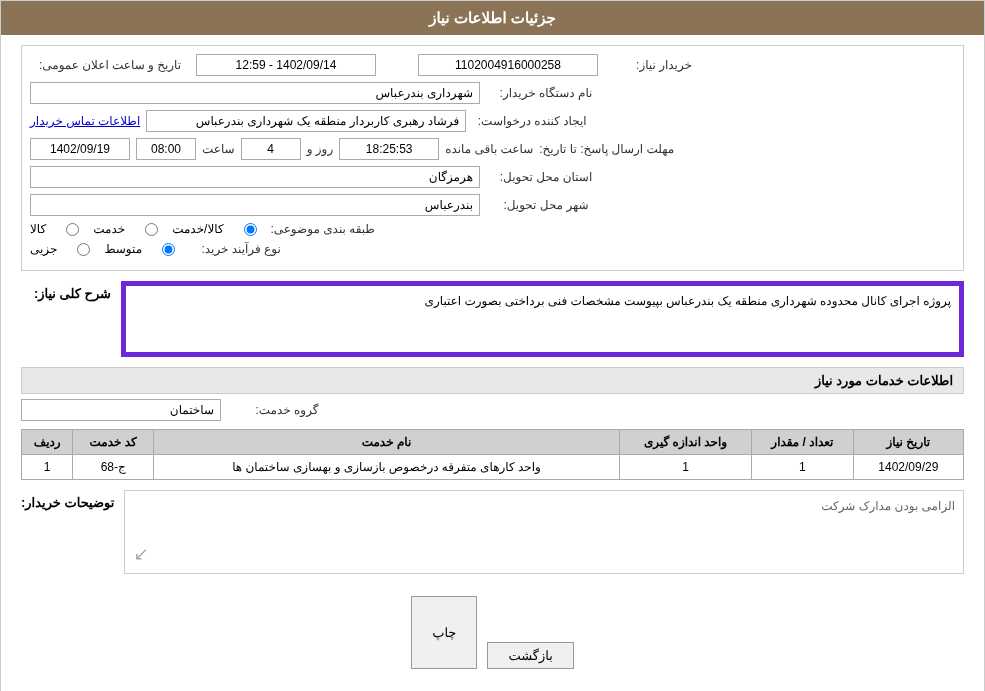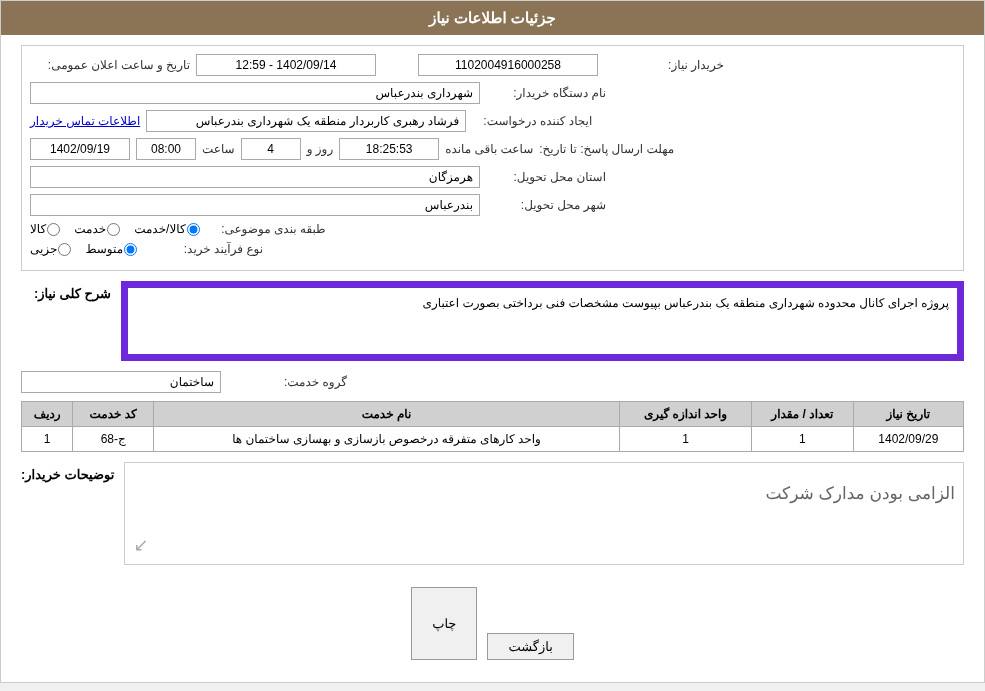--- a/index.html
+++ b/index.html
@@ -36,21 +36,21 @@
       display: flex;
       align-items: center;
       margin-bottom: 6px;
       gap: 6px;
       justify-content: flex-end;
     }
     .form-label {
       color: #333;
       font-size: 12px;
       white-space: nowrap;
-      text-align: right;
+      text-align: center;
       min-width: 120px;
     }
     .form-input {
       border: 1px solid #aaa;
       padding: 3px 6px;
       font-family: Tahoma, Arial, sans-serif;
       font-size: 12px;
       direction: rtl;
       background: #fff;
     }
@@ -70,21 +70,21 @@
       justify-content: flex-end;
     }
     .radio-group {
       display: flex;
       gap: 14px;
       align-items: center;
     }
     .radio-item {
       display: flex;
       align-items: flex-end;
-      gap: 1px;
+      gap: 20px;
       font-size: 12px;
     }
     .section-title {
       background: #e8e8e8;
       padding: 5px 10px;
       font-weight: bold;
       font-size: 13px;
       border: 1px solid #ccc;
       margin-bottom: 5px;
       text-align: right;
@@ -113,23 +113,22 @@
       font-weight: bold;
     }
     .service-table td {
       border: 1px solid #aaa;
       padding: 5px 8px;
       text-align: center;
       background: #fff;
     }
     .buyer-notes-text {
       color: #666;
-      font-size: 17px;
+      font-size: 12px;
       text-align: right;
-      margin-top: 12px;
     }
     .bottom-buttons {
       display: flex;
       justify-content: center;
       gap: 10px;
       padding: 12px 0;
     }
     .btn {
       padding: 5px 20px;
       font-family: Tahoma, Arial, sans-serif;
@@ -242,26 +241,27 @@
           <div class="radio-item">
             <input type="radio" name="purchase" style=""> 
               <span>جزیی</span>
           </div>
         </div>
       </div>
 
     </div>
 
     <div style="display:flex;gap:10px;margin-bottom:10px;align-items:flex-start;">
-      <div style="flex:1;border:7px solid #6d28d9;padding:8px;min-height:60px;background:#fff;">
+      <div style="flex:1;border:5px solid #6d28d9;padding:8px;min-height:60px;background:#fff;">
         <div class="description-box" style="border:none;padding:0;">پروژه اجرای کانال محدوده شهرداری منطقه یک بندرعباس بپیوست مشخصات فنی برداختی بصورت اعتباری</div>
       </div>
       <span style="font-weight:bold;font-size:13px;min-width:90px;text-align:right;padding-top:5px;">شرح کلی نیاز:</span>
     </div>
 
+    <div class="section-title">اطلاعات خدمات مورد نیاز</div>
 
     <div class="group-row">
       <span class="form-label">گروه خدمت:</span>
       <input class="form-input" type="text" style="width: 200px; text-align: right;" value="ساختمان" readonly="">
     </div>
 
     <table class="service-table">
       <thead>
         <tr>
           <th>تاریخ نیاز</th>

